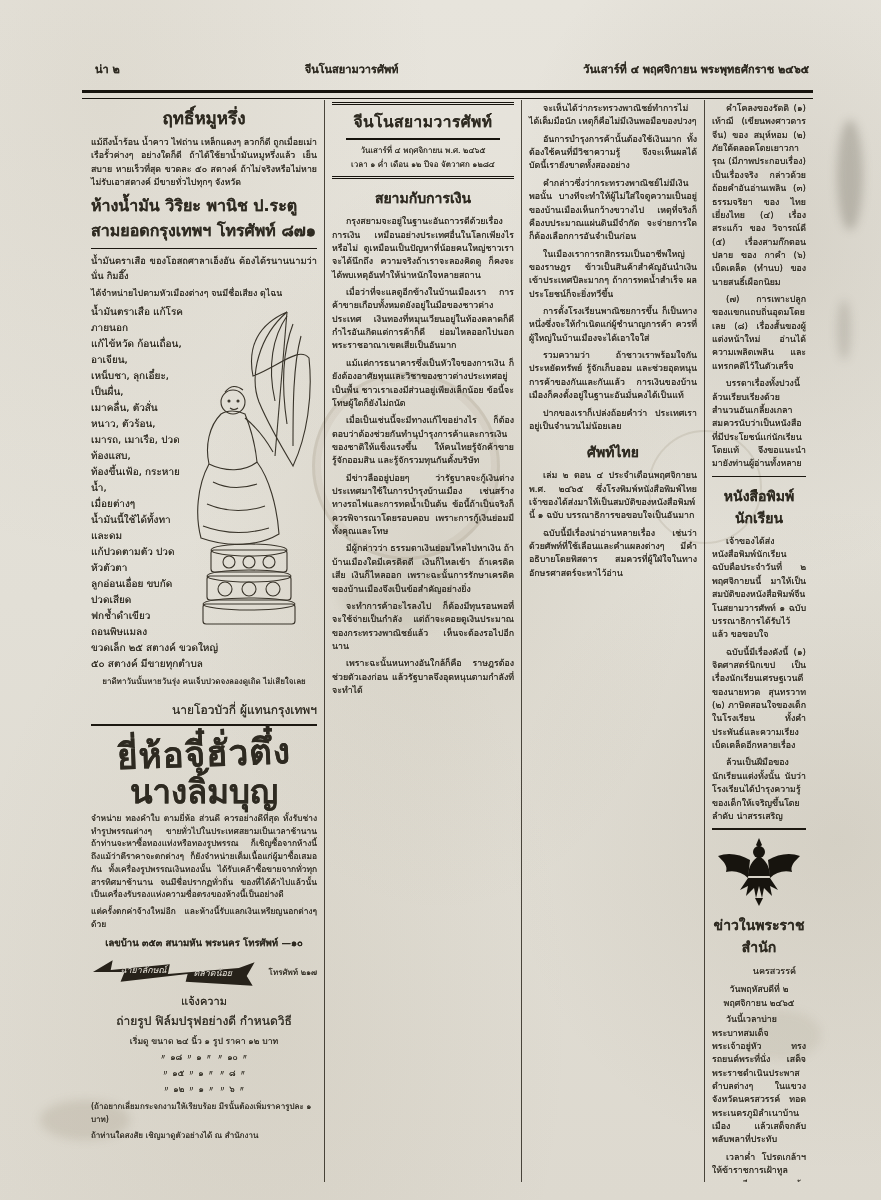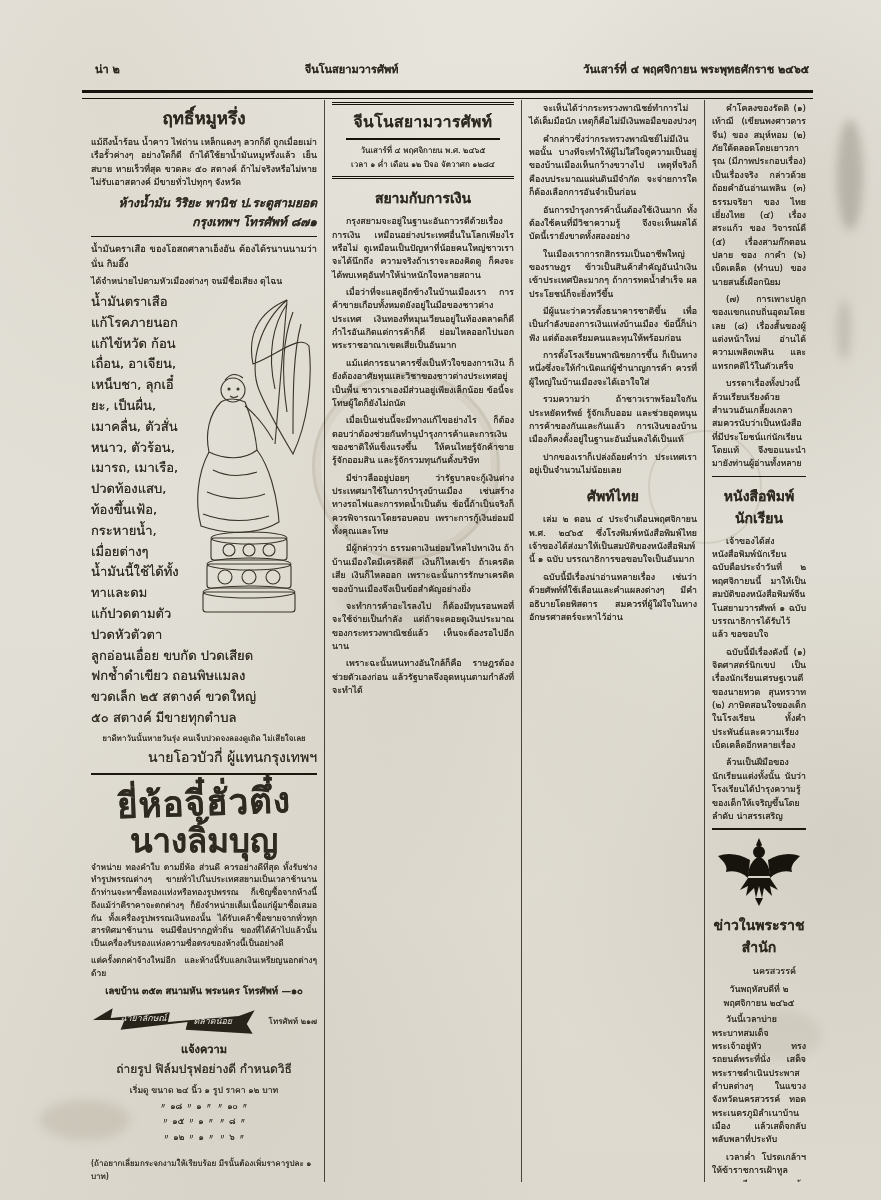--- a/index.html
+++ b/index.html
@@ -29,34 +29,34 @@
   h1,h2,h3,p{margin:0;}
   .headline{font-family:"DejaVu Serif",serif;font-weight:bold;text-align:center;font-size:17px;margin:2px 0 5px;}
   .subhead{font-family:"DejaVu Serif",serif;font-weight:bold;text-align:center;font-size:14px;margin:8px 0 6px;}
   .body{font-size:8.8px;line-height:1.52;text-align:justify;text-indent:14px;margin-bottom:4px;}
   .nolead{text-indent:0;}
   .center{text-align:center;text-indent:0;}
   .bold{font-weight:normal;}
   .hr{border-top:1px solid #1c1811;margin:5px 0;}
   .hr2{border-top:2px solid #1c1811;margin:5px 0;}
   
-  .vendor{font-size:12px;font-weight:bold;text-align:right;margin:4px 0 3px;font-style:italic;}
-  .uses{white-space:pre-line;font-size:13px;line-height:1.6;text-align:left;}
+  .vendor{font-size:16px;font-weight:bold;text-align:left;margin:4px 0 3px;}
+  .uses{white-space:pre-line;font-size:10px;line-height:1.6;text-align:left;}
   .fig{float:right;width:128px;height:322px;margin:2px 0 2px 4px;}
   .smallprint{font-size:8px;text-align:center;margin:3px 0 1px;clear:both;}
-  .byline{font-size:14px;text-align:right;margin:1px 0 2px;}
+  .byline{font-size:12px;text-align:right;margin:12px 0 2px;}
   .brand-thai{font-family:"DejaVu Serif",serif;font-size:35px;font-weight:bold;text-align:center;letter-spacing:1px;transform:rotate(-2deg);margin-top:10px;line-height:1.05;}
   .brand-owner{font-family:"DejaVu Serif",serif;font-size:33px;font-weight:bold;text-align:center;margin:2px 0 4px;line-height:1.0;}
   .brand-cn{font-size:38px;font-weight:bold;text-align:center;letter-spacing:8px;line-height:1.15;margin-bottom:5px;}
   .addr{font-size:9.5px;font-weight:bold;text-align:center;margin:4px 0 6px;}
   .ribbon-row{display:flex;align-items:center;gap:12px;margin:2px 0;}
   .ribbon-phone{font-size:8px;white-space:nowrap;}
-  .notice-title{font-size:11px;font-weight:bold;text-align:center;margin:2px 0;}
+  .notice-title{font-size:11px;font-weight:normal;text-align:center;margin:2px 0;}
   .price-rows{white-space:pre-line;font-size:8.6px;line-height:1.85;text-align:center;}
-  .footnote{font-size:8px;text-align:left;margin-top:11px;}
+  .footnote{font-size:8px;text-align:left;margin-top:3px;}
   
   .mast{border-top:3px double #16130d;border-bottom:3px double #16130d;padding:4px 0 5px;margin-bottom:2px;}
   .mast-title{font-family:"DejaVu Serif",serif;font-size:15.5px;font-weight:bold;text-align:center;letter-spacing:.5px;}
   .mast-rule{border-top:2px solid #16130d;margin:4px 14px;}
   .mast-line{font-size:8px;text-align:center;line-height:1.7;}
   
   .dateline-place{font-size:9px;text-align:right;margin:2px 10px 4px 0;}
   .dateline-date{font-size:8.8px;text-align:center;margin-bottom:3px;}
   .garuda-wrap{text-align:center;margin:6px 0 2px;}
   
@@ -188,24 +188,23 @@
       <p class="body">แม้แต่การธนาคารซึ่งเป็นหัวใจของการเงิน ก็ยังต้องอาศัยทุนและวิชาของชาวต่างประเทศอยู่เป็นพื้น ชาวเราเองมีส่วนอยู่เพียงเล็กน้อย ข้อนี้จะโทษผู้ใดก็ยังไม่ถนัด</p>
       <p class="body">เมื่อเป็นเช่นนี้จะมีทางแก้ไขอย่างไร ก็ต้องตอบว่าต้องช่วยกันทำนุบำรุงการค้าและการเงินของชาติให้แข็งแรงขึ้น ให้คนไทยรู้จักค้าขาย รู้จักออมสิน และรู้จักรวมทุนกันตั้งบริษัท</p>
       <p class="body">มีข่าวลืออยู่บ่อยๆ ว่ารัฐบาลจะกู้เงินต่างประเทศมาใช้ในการบำรุงบ้านเมือง เช่นสร้างทางรถไฟและการทดน้ำเป็นต้น ข้อนี้ถ้าเป็นจริงก็ควรพิจารณาโดยรอบคอบ เพราะการกู้เงินย่อมมีทั้งคุณและโทษ</p>
       <p class="body">มีผู้กล่าวว่า ธรรมดาเงินย่อมไหลไปหาเงิน ถ้าบ้านเมืองใดมีเครดิตดี เงินก็ไหลเข้า ถ้าเครดิตเสีย เงินก็ไหลออก เพราะฉะนั้นการรักษาเครดิตของบ้านเมืองจึงเป็นข้อสำคัญอย่างยิ่ง</p>
       <p class="body">จะทำการค้าอะไรลงไป ก็ต้องมีทุนรอนพอที่จะใช้จ่ายเป็นกำลัง แต่ถ้าจะคอยดูเงินประมาณของกระทรวงพาณิชย์แล้ว เห็นจะต้องรอไปอีกนาน</p>
       <p class="body">เพราะฉะนั้นหนทางอันใกล้ก็คือ ราษฎรต้องช่วยตัวเองก่อน แล้วรัฐบาลจึงอุดหนุนตามกำลังที่จะทำได้</p>
     </div>
 
     <div class="col c3 ink">
       <p class="body">จะเห็นได้ว่ากระทรวงพาณิชย์ทำการไม่ได้เต็มมือนัก เหตุก็คือไม่มีเงินพอมือของปวงๆ</p>
+      <p class="body">อันการบำรุงการค้านั้นต้องใช้เงินมาก ทั้งต้องใช้คนที่มีวิชาความรู้ จึงจะเห็นผลได้ บัดนี้เรายังขาดทั้งสองอย่าง</p>
       <p class="body">คำกล่าวซึ่งว่ากระทรวงพาณิชย์ไม่มีเงินพอนั้น บางทีจะทำให้ผู้ไม่ใส่ใจดูความเป็นอยู่ของบ้านเมืองเห็นกว้างขวางไป เหตุที่จริงก็คืองบประมาณแผ่นดินมีจำกัด จะจ่ายการใดก็ต้องเลือกการอันจำเป็นก่อน</p>
-      <p class="body">อันการบำรุงการค้านั้นต้องใช้เงินมาก ทั้งต้องใช้คนที่มีวิชาความรู้ จึงจะเห็นผลได้ บัดนี้เรายังขาดทั้งสองอย่าง</p>
       <p class="body">ในเมืองเราการกสิกรรมเป็นอาชีพใหญ่ของราษฎร ข้าวเป็นสินค้าสำคัญอันนำเงินเข้าประเทศปีละมากๆ ถ้าการทดน้ำสำเร็จ ผลประโยชน์ก็จะยิ่งทวีขึ้น</p>
-      <p class="body">มีผู้แนะว่าควรตั้งธนาคารชาติขึ้น เพื่อเป็นกำลังของการเงินแห่งบ้านเมือง ข้อนี้ก็น่าฟัง แต่ต้องเตรียมคนและทุนให้พร้อมก่อน</p>
       <p class="body">การตั้งโรงเรียนพาณิชยการขึ้น ก็เป็นทางหนึ่งซึ่งจะให้กำเนิดแก่ผู้ชำนาญการค้า ควรที่ผู้ใหญ่ในบ้านเมืองจะได้เอาใจใส่</p>
       <p class="body">รวมความว่า ถ้าชาวเราพร้อมใจกันประหยัดทรัพย์ รู้จักเก็บออม และช่วยอุดหนุนการค้าของกันและกันแล้ว การเงินของบ้านเมืองก็คงตั้งอยู่ในฐานะอันมั่นคงได้เป็นแท้</p>
       <p class="body">ปากของเราก็เปล่งถ้อยคำว่า ประเทศเราอยู่เป็นจำนวนไม่น้อยเลย</p>
       <h3 class="subhead">ศัพท์ไทย</h3>
       <p class="body">เล่ม ๒ ตอน ๔ ประจำเดือนพฤศจิกายน พ.ศ. ๒๔๖๕ ซึ่งโรงพิมพ์หนังสือพิมพ์ไทยเจ้าของได้ส่งมาให้เป็นสมบัติของหนังสือพิมพ์นี้ ๑ ฉบับ บรรณาธิการขอขอบใจเป็นอันมาก</p>
       <p class="body">ฉบับนี้มีเรื่องน่าอ่านหลายเรื่อง เช่นว่าด้วยศัพท์ที่ใช้เลือนและคำแผลงต่างๆ มีคำอธิบายโดยพิสดาร สมควรที่ผู้ใฝ่ใจในทางอักษรศาสตร์จะหาไว้อ่าน</p>
     </div>
 
     <div class="col c4 ink">
       <p class="body">คำโคลงของรัตติ (๑) เท้าฌี (เขียนพงศาวดารจีน) ของ สมุห์หอม (๒) ภัยใต้ตลอดโดยเยาวการุณ (มีภาพประกอบเรื่อง) เป็นเรื่องจริง กล่าวด้วยถ้อยคำอันอ่านเพลิน (๓) ธรรมจริยา ของ ไทยเยี่ยงไทย (๔) เรื่องสระแก้ว ของ วิจารณ์ดี (๕) เรื่องสามก๊กตอนปลาย ของ กาคำ (๖) เบ็ดเตล็ด (ทำนบ) ของ นายสนธิ์เผือกนิยม</p>

